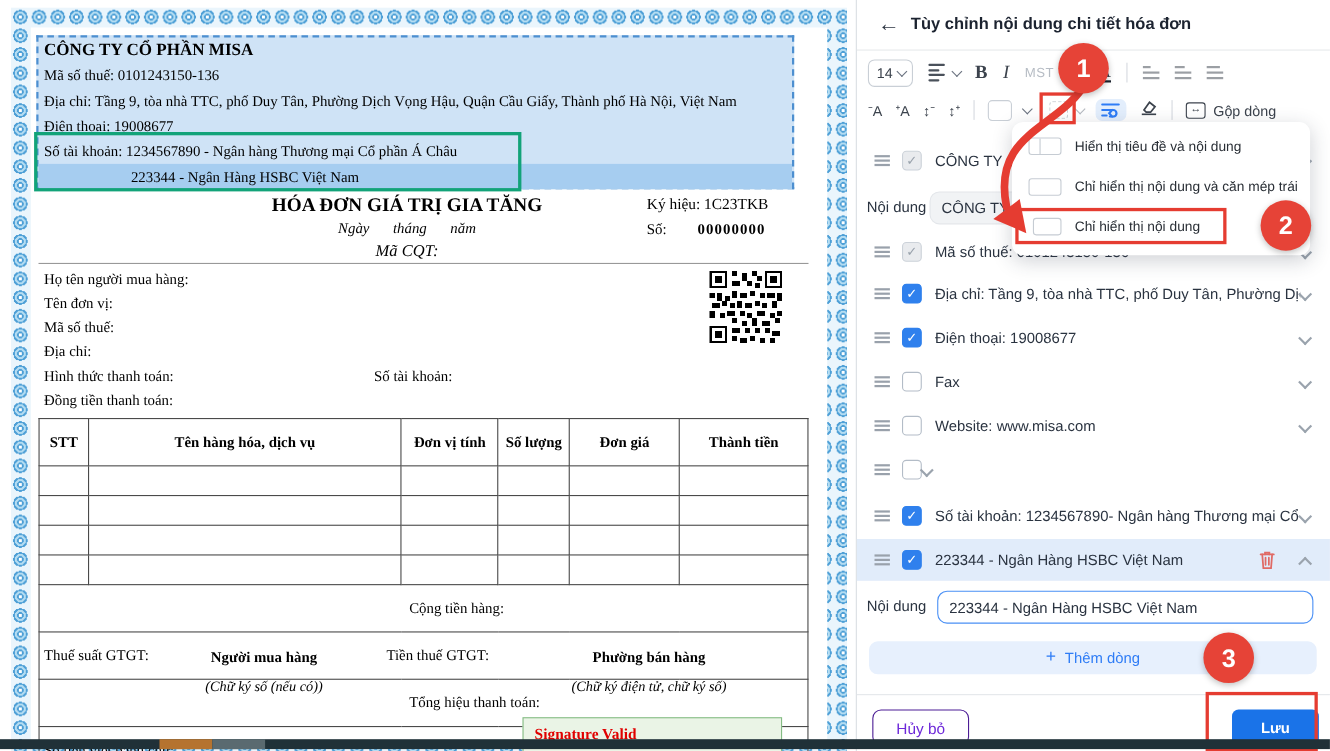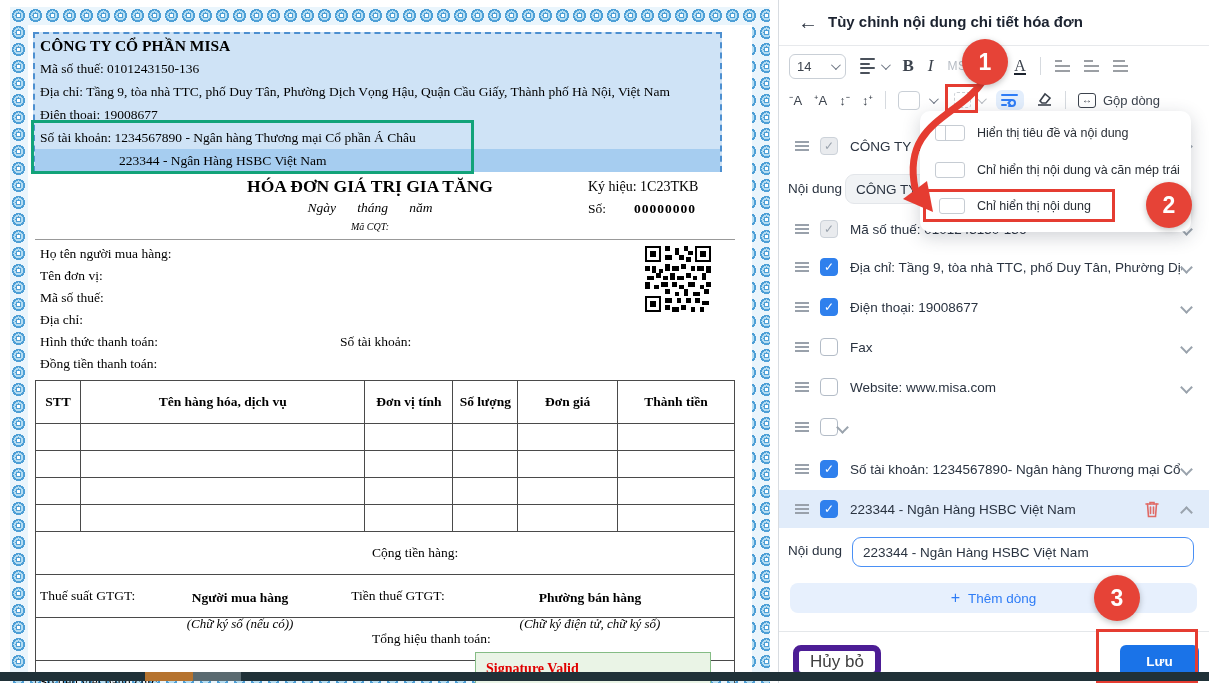--- a/index.html
+++ b/index.html
@@ -21,21 +21,21 @@
   .cline { height:23px; line-height:23px; padding-left:5px; font-size:13.5px; white-space:nowrap; }
   .cname { font-weight:bold; font-size:15.5px; }
   .bank2 { background:#a6cdf0; padding-left:84px; }
   .green-box { left:31px; top:120px; width:443px; height:54px; border:3px solid #12a379; z-index:5; }
 
   .inv-title { left:40px; top:176px; width:660px; text-align:center;
     font-weight:bold; font-size:17.5px; }
   .inv-date  { left:40px; top:200px; width:660px; text-align:center;
     font-style:italic; font-size:13.5px; word-spacing:18px; }
   .inv-cqt   { left:40px; top:221px; width:660px; text-align:center;
-    font-style:italic; font-size:10px; }
+    font-style:italic; font-size:15px; }
   .serial { left:588px; top:179px; font-size:14px; }
   .invnum { left:588px; top:201px; font-size:13.5px; }
   .invnum b { margin-left:28px; letter-spacing:1px;font-family:Liberation Serif, serif; }
   .hr-line { left:35px; top:239px; width:700px; height:1px; background:#999; }
 
   .fld { font-size:13.5px; }
   .qr { left:645px; top:246px; width:66px; height:66px; }
 
   table.inv-table { position:absolute; left:35px; top:380px; width:700px;
     border-collapse:collapse; font-size:13.5px; }
@@ -58,21 +58,21 @@
   
   #divider { left:778px; top:0; width:1px; height:683px; background:#d8dce1; }
   #panel { left:779px; top:0; width:430px; height:683px; background:#fff; color:#242b36; }
   .p-header { left:0; top:0; width:430px; height:46px; border-bottom:1px solid #e7e9ec; }
   .back { left:19px; top:11px; font-size:20px; color:#2b3340; cursor:pointer; }
   .p-title { left:49px; top:13px; font-weight:bold; font-size:15px; color:#1c2330; }
 
   .tb-row { display:flex; align-items:center; color:#3c434d; }
   .tb1 { left:10px; top:52px; height:28px; gap:14px; }
   .tb2 { left:10px; top:86px; height:28px; gap:12px; }
-  .size-sel { display:flex; align-items:center; gap:20px; border:1px solid #c9cfd6;
+  .size-sel { display:flex; align-items:center; gap:4px; border:1px solid #c9cfd6;
     border-radius:6px; padding:2px 7px; font-size:13px; height:25px; }
   .tbi { font-size:15px; }
   .bold-i { font-family:"Liberation Serif",serif; font-weight:bold; font-size:17px; }
   .ital-i { font-family:"Liberation Serif",serif; font-style:italic; font-size:17px; }
   .font-lbl { color:#b6bcc4; font-size:12px; letter-spacing:.5px; }
   .colorA { font-family:"Liberation Serif",serif; font-size:16px; border-bottom:2.5px solid #1c232e; line-height:15px; }
   .vdiv { width:1px; height:18px; background:#d6dadf; }
   .chevS { display:inline-block; width:7px; height:7px; border-right:1.6px solid #6b7380;
     border-bottom:1.6px solid #6b7380; transform:rotate(45deg) translateY(-2px); }
   .bars { display:inline-flex; flex-direction:column; gap:2.5px; }
@@ -109,21 +109,21 @@
   .inp { position:absolute; font-size:13.5px; color:#2a3340; border-radius:9px;
     padding:0 10px; font-family:"Liberation Sans",sans-serif; }
   .inp.gray { background:#f1f3f5; border:1px solid #e3e6ea; }
   .inp.blue { background:#fff; border:1.6px solid #4a90f5; }
 
   .add-row { left:11px; top:583px; width:407px; height:30px; background:#e7f0fd;
     border-radius:8px; display:flex; align-items:center; justify-content:center;
     gap:8px; color:#2e7cf6; font-size:13.5px; cursor:pointer; }
   .p-footer-line { left:0; top:631px; width:430px; height:1px; background:#e4e7ea; }
   .btn-cancel { left:14px; top:645px; width:88px; height:33px; background:#fff;
-    border:6px solid #4c1d95; border-radius:8px; font-size:17px; color:#404040;
+    border:1px solid #4c1d95; border-radius:8px; font-size:14px; color:#6d28d9;
     display:flex; align-items:center; justify-content:center; cursor:pointer; }
   .btn-save { left:325px; top:645px; width:79px; height:33px; background:#1a73e8;
     border-radius:6px; font-size:13.5px; color:#fff; font-weight:bold;
     display:flex; align-items:center; justify-content:center; cursor:pointer;margin-left:16px; }
 
   
   .dropdown { left:920px; top:111px; width:271px; height:121px; background:#fff;
     border-radius:10px; box-shadow:0 5px 18px rgba(40,50,70,.22); z-index:20; }
   .mi { position:absolute; display:flex; align-items:center; gap:12px; }
   .mi-icon { width:30px; height:16px; border:1.5px solid #c6ccd3; border-radius:3px;

